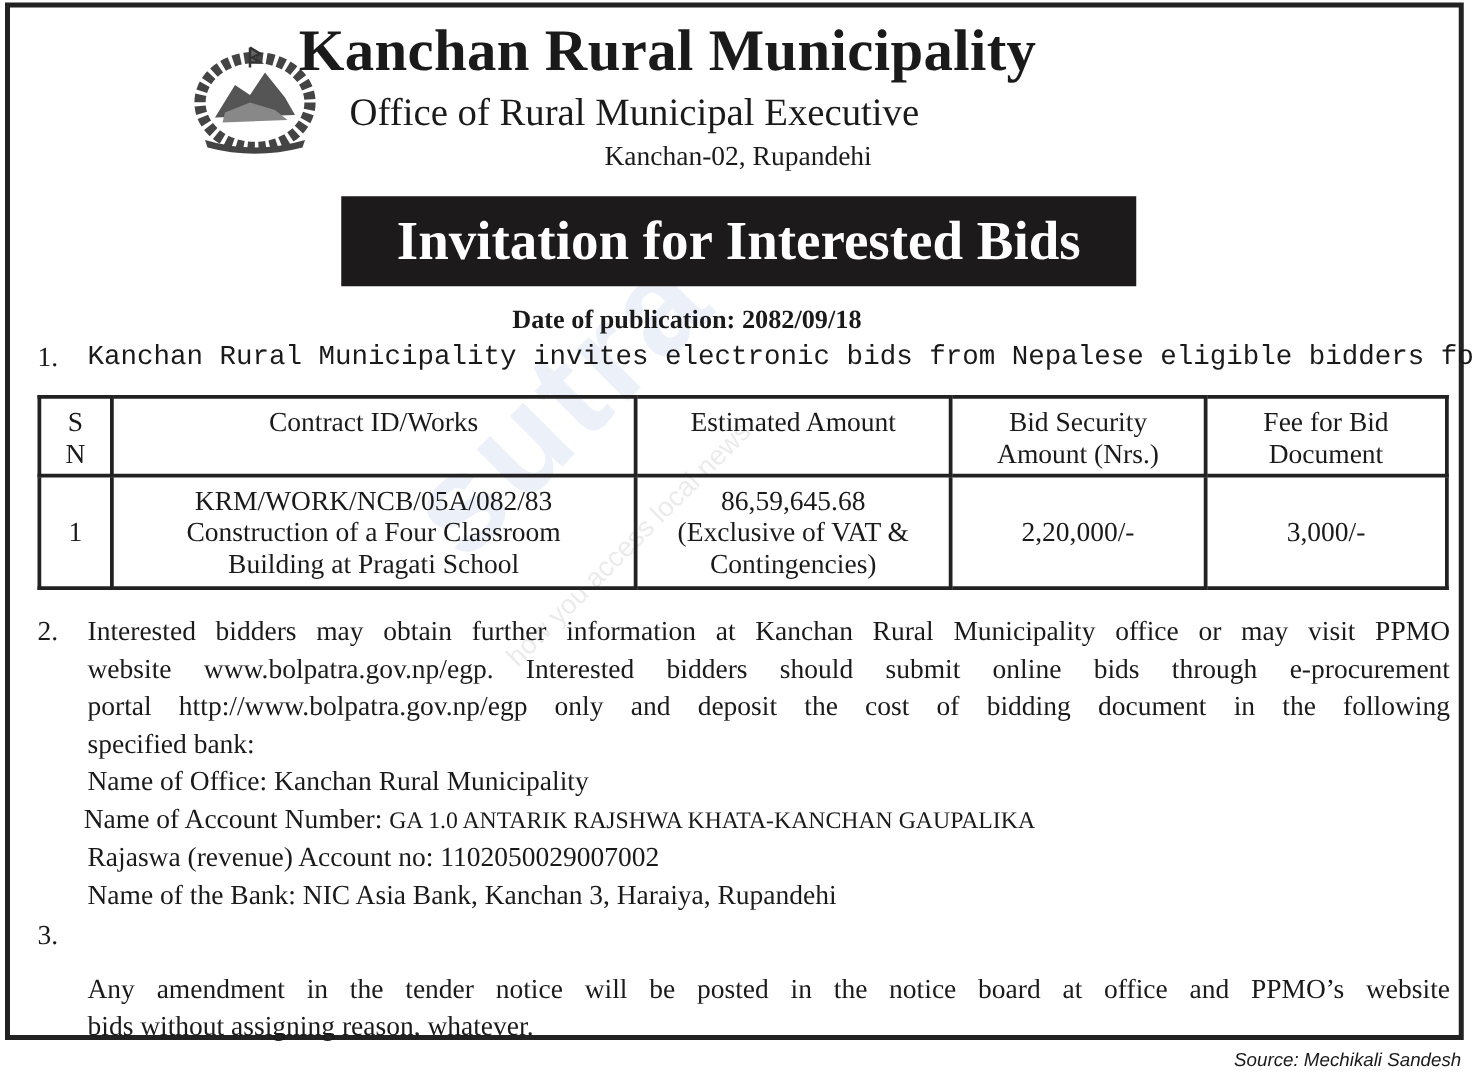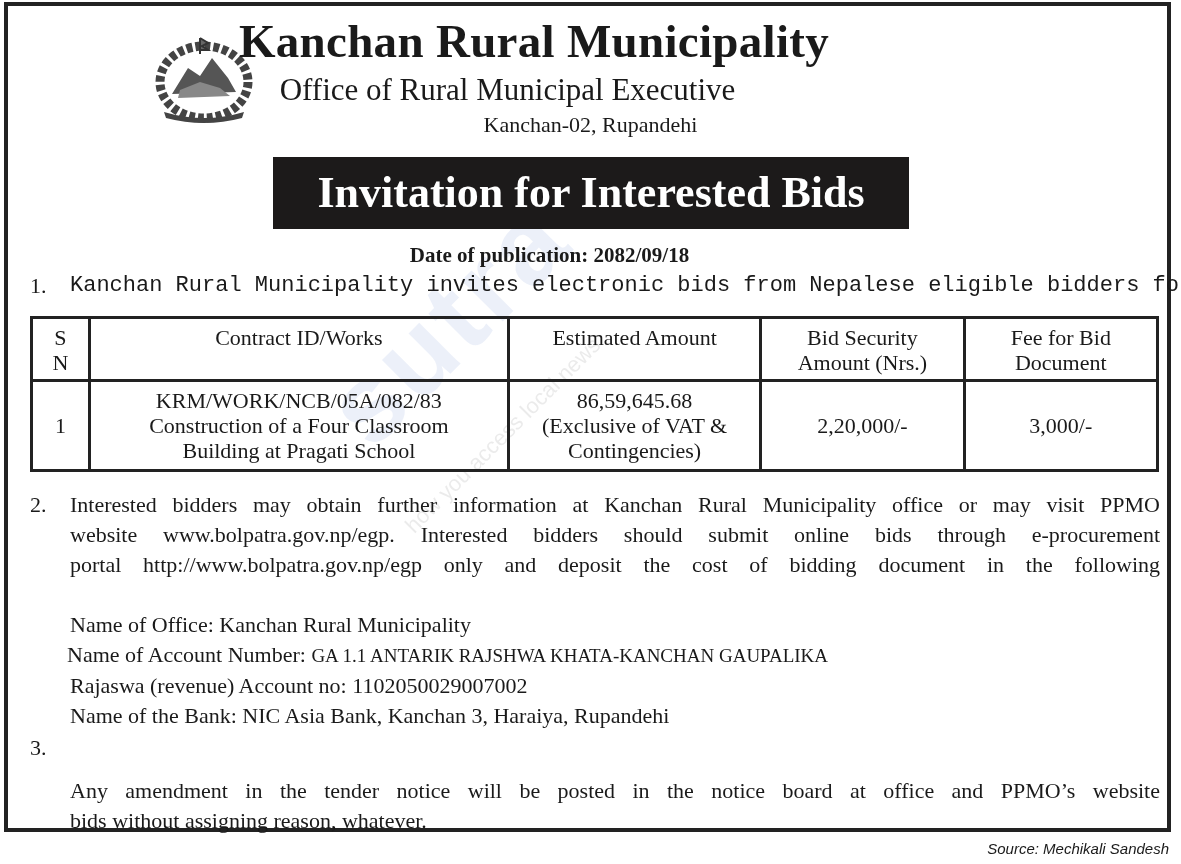--- a/index.html
+++ b/index.html
@@ -125,25 +125,26 @@
       <td class="mid">3,000/-</td>
     </tr>
   </tbody>
 </table>
 
 <div class="p num" style="top:490px;">2.</div>
 <div class="p para-block" style="top:490px;">
   <span class="line">Interested bidders may obtain further information at Kanchan Rural Municipality office or may visit PPMO</span>
   <span class="line">website www.bolpatra.gov.np/egp. Interested bidders should submit online bids through e-procurement</span>
   <span class="line">portal http://www.bolpatra.gov.np/egp only and deposit the cost of bidding document in the following</span>
+  <span class="line last">specified bank:</span>
 </div>
 
 <div class="bank-line" style="top:612px;">Name of Office: Kanchan Rural Municipality</div>
 <div class="bank-line" style="top:642px; left:67px;">
-  <span>Name of Account Number: </span><span class="small">GA 1.1 ANTARIK RAJSHWA KHATA-KANCHAN GAUPALIKA</span>
+  <span>Name of Account Number: </span><span class="small">GA 1.0 ANTARIK RAJSHWA KHATA-KANCHAN GAUPALIKA</span>
 </div>
 <div class="bank-line" style="top:673px;">Rajaswa (revenue) Account no: 1102050029007002</div>
 <div class="bank-line" style="top:703px;">Name of the Bank: NIC Asia Bank, Kanchan 3, Haraiya, Rupandehi</div>
 
 <div class="p num" style="top:733px;">3.</div>
 <div class="p para-block" style="top:733px;margin-top:43px;">
   <span class="line">Any amendment in the tender notice will be posted in the notice board at office and PPMO’s website</span>
   <span class="line last">bids without assigning reason, whatever.</span>
 </div>
 

